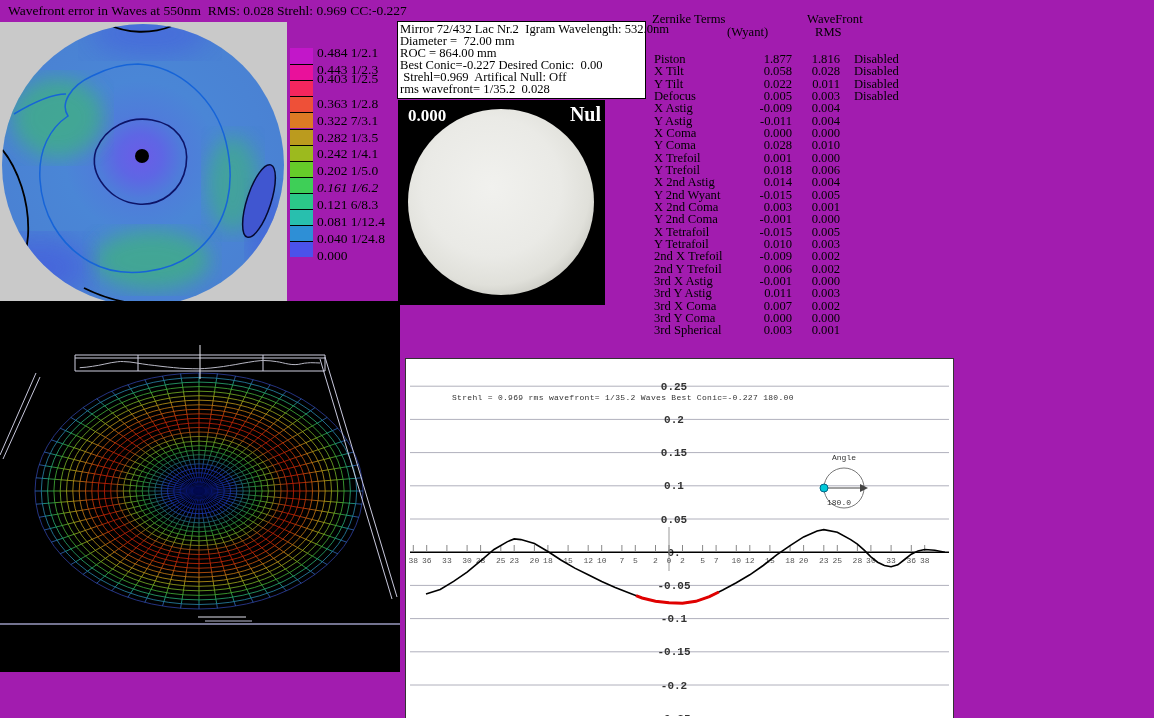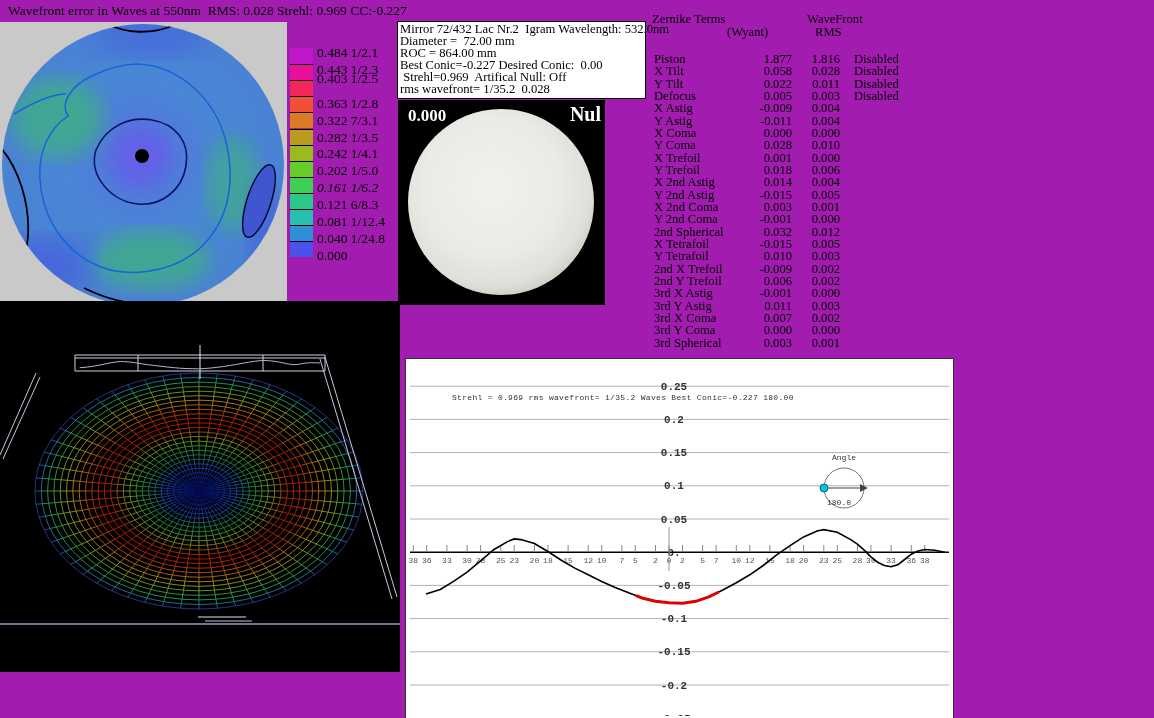--- a/index.html
+++ b/index.html
@@ -205,41 +205,35 @@
           <span class="zr">0.006</span>
           <span class="zs"></span>
         </div>
         <div class="zrow">
           <span class="zname">X 2nd Astig</span>
           <span class="zw">0.014</span>
           <span class="zr">0.004</span>
           <span class="zs"></span>
         </div>
         <div class="zrow">
-          <span class="zname">Y 2nd Astig</span>
+          <span class="zname">Y 2nd Wyant</span>
           <span class="zw">-0.015</span>
           <span class="zr">0.005</span>
           <span class="zs"></span>
         </div>
         <div class="zrow">
           <span class="zname">X 2nd Coma</span>
           <span class="zw">0.003</span>
           <span class="zr">0.001</span>
           <span class="zs"></span>
         </div>
         <div class="zrow">
           <span class="zname">Y 2nd Coma</span>
           <span class="zw">-0.001</span>
           <span class="zr">0.000</span>
-          <span class="zs"></span>
-        </div>
-        <div class="zrow">
-          <span class="zname">2nd Spherical</span>
-          <span class="zw">0.032</span>
-          <span class="zr">0.012</span>
           <span class="zs"></span>
         </div>
         <div class="zrow">
           <span class="zname">X Tetrafoil</span>
           <span class="zw">-0.015</span>
           <span class="zr">0.005</span>
           <span class="zs"></span>
         </div>
         <div class="zrow">
           <span class="zname">Y Tetrafoil</span>

